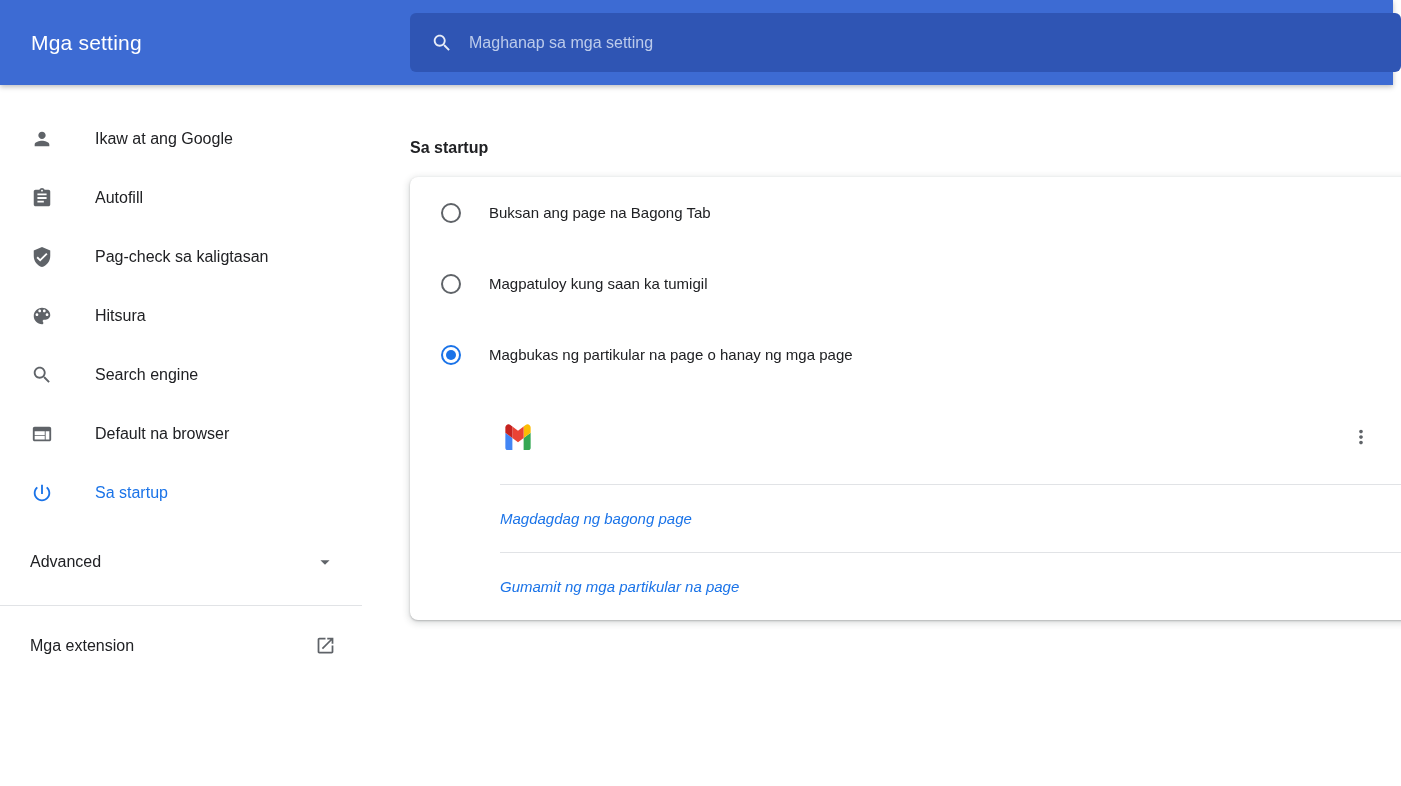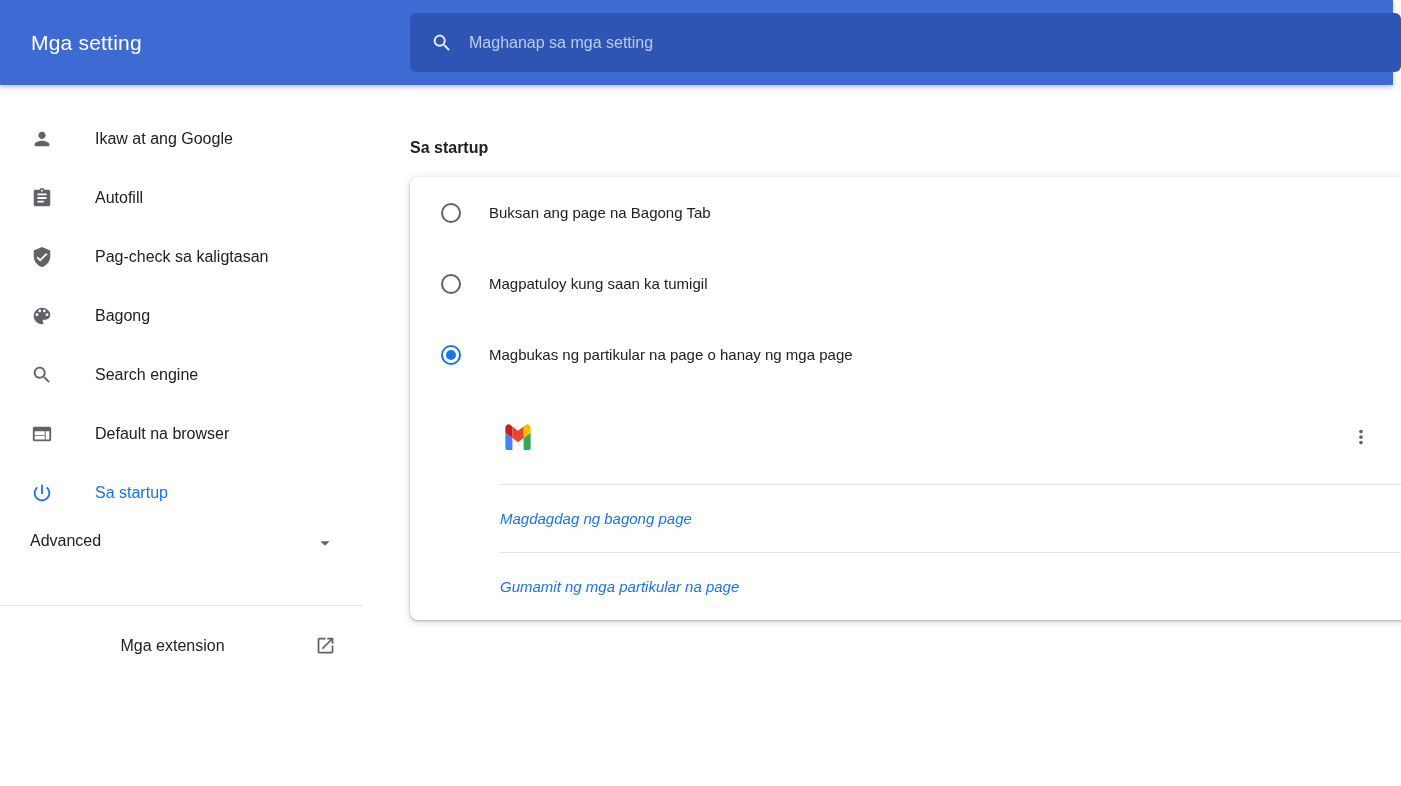--- a/index.html
+++ b/index.html
@@ -26,26 +26,26 @@
     color:#fff;font-size:16px;font-family:inherit;}
   .search-input::placeholder{color:#bccbeb;opacity:1;}
 
   
   .sidebar{position:absolute;top:99px;left:0;width:362px;padding-top:10px;background:#fff;}
   .nav-item{display:flex;align-items:center;height:59px;padding-left:31px;cursor:pointer;}
   .nav-icon{width:22px;height:22px;color:var(--icon);flex:0 0 auto;}
   .nav-label{margin-left:42px;font-size:16px;color:var(--text);}
   .nav-item.active .nav-icon{color:var(--accent);}
   .nav-item.active .nav-label{color:var(--accent);font-weight:500;}
-  .advanced-row{display:flex;height:59px;margin-top:10px;
+  .advanced-row{display:flex;align-items:center;height:59px;margin-top:10px;
     padding:0 26px 0 30px;cursor:pointer;}
   .advanced-label{font-size:16px;color:var(--text);font-weight:500;flex:1;}
   .chevron-icon{width:22px;height:22px;color:var(--icon);}
   .sidebar-divider{border:none;border-top:1px solid var(--divider);margin:14px 0 10px;}
-  .footer-item{display:flex;align-items:center;height:59px;padding:0 26px 0 30px;cursor:pointer;text-align:center;}
+  .footer-item{display:flex;align-items:center;height:59px;padding:0 26px 0 30px;cursor:pointer;}
   .footer-label{font-size:16px;color:var(--text);font-weight:500;flex:1;}
   .external-icon{width:21px;height:21px;color:var(--icon);}
 
   
   .main{position:absolute;top:85px;left:362px;right:0;bottom:0;background:#fff;}
   .section-title{padding:54px 0 0 48px;font-size:16px;font-weight:700;color:var(--text);}
   .card{margin:20px -30px 0 48px;background:#fff;border-radius:8px;overflow:hidden;
     box-shadow:0 1px 2px rgba(60,64,67,.3),0 2px 6px 2px rgba(60,64,67,.15);}
   .radio-row{display:flex;align-items:center;height:71px;padding-left:31px;cursor:pointer;}
   .radio{width:20px;height:20px;border-radius:50%;border:2px solid var(--icon);
@@ -100,21 +100,21 @@
         <path d="M12 1L3 5v6c0 5.55 3.84 10.74 9 12 5.16-1.26 9-6.45 9-12V5l-9-4zm-2 16l-4-4 1.41-1.41L10 14.17l6.59-6.59L18 9l-8 8z"></path>
       </svg>
     <span class="nav-label">Pag-check sa kaligtasan</span>
   </div>
 
 
   <div class="nav-item">
     <svg class="nav-icon" viewBox="0 0 24 24" fill="currentColor">
         <path d="M12 3c-4.97 0-9 4.03-9 9s4.03 9 9 9c.83 0 1.5-.67 1.5-1.5 0-.39-.15-.74-.39-1.01-.23-.26-.38-.61-.38-.99 0-.83.67-1.5 1.5-1.5H16c2.76 0 5-2.24 5-5 0-4.42-4.03-8-9-8zm-5.5 9c-.83 0-1.5-.67-1.5-1.5S5.67 9 6.5 9 8 9.67 8 10.5 7.33 12 6.5 12zm3-4C8.67 8 8 7.33 8 6.5S8.67 5 9.5 5s1.5.67 1.5 1.5S10.33 8 9.5 8zm5 0c-.83 0-1.5-.67-1.5-1.5S13.67 5 14.5 5s1.5.67 1.5 1.5S15.33 8 14.5 8zm3 4c-.83 0-1.5-.67-1.5-1.5S16.67 9 17.5 9s1.5.67 1.5 1.5-.67 1.5-1.5 1.5z"></path>
       </svg>
-    <span class="nav-label">Bagong</span>
+    <span class="nav-label">Hitsura</span>
   </div>
 
   <div class="nav-item">
     <svg class="nav-icon" viewBox="0 0 24 24" fill="currentColor">
         <path d="M15.5 14h-.79l-.28-.27C15.41 12.59 16 11.11 16 9.5 16 5.91 13.09 3 9.5 3S3 5.91 3 9.5 5.91 16 9.5 16c1.61 0 3.09-.59 4.23-1.57l.27.28v.79l5 4.99L20.49 19l-4.99-5zm-6 0C7.01 14 5 11.99 5 9.5S7.01 5 9.5 5 14 7.01 14 9.5 11.99 14 9.5 14z"></path>
       </svg>
     <span class="nav-label">Search engine</span>
   </div>
 
   <div class="nav-item">

